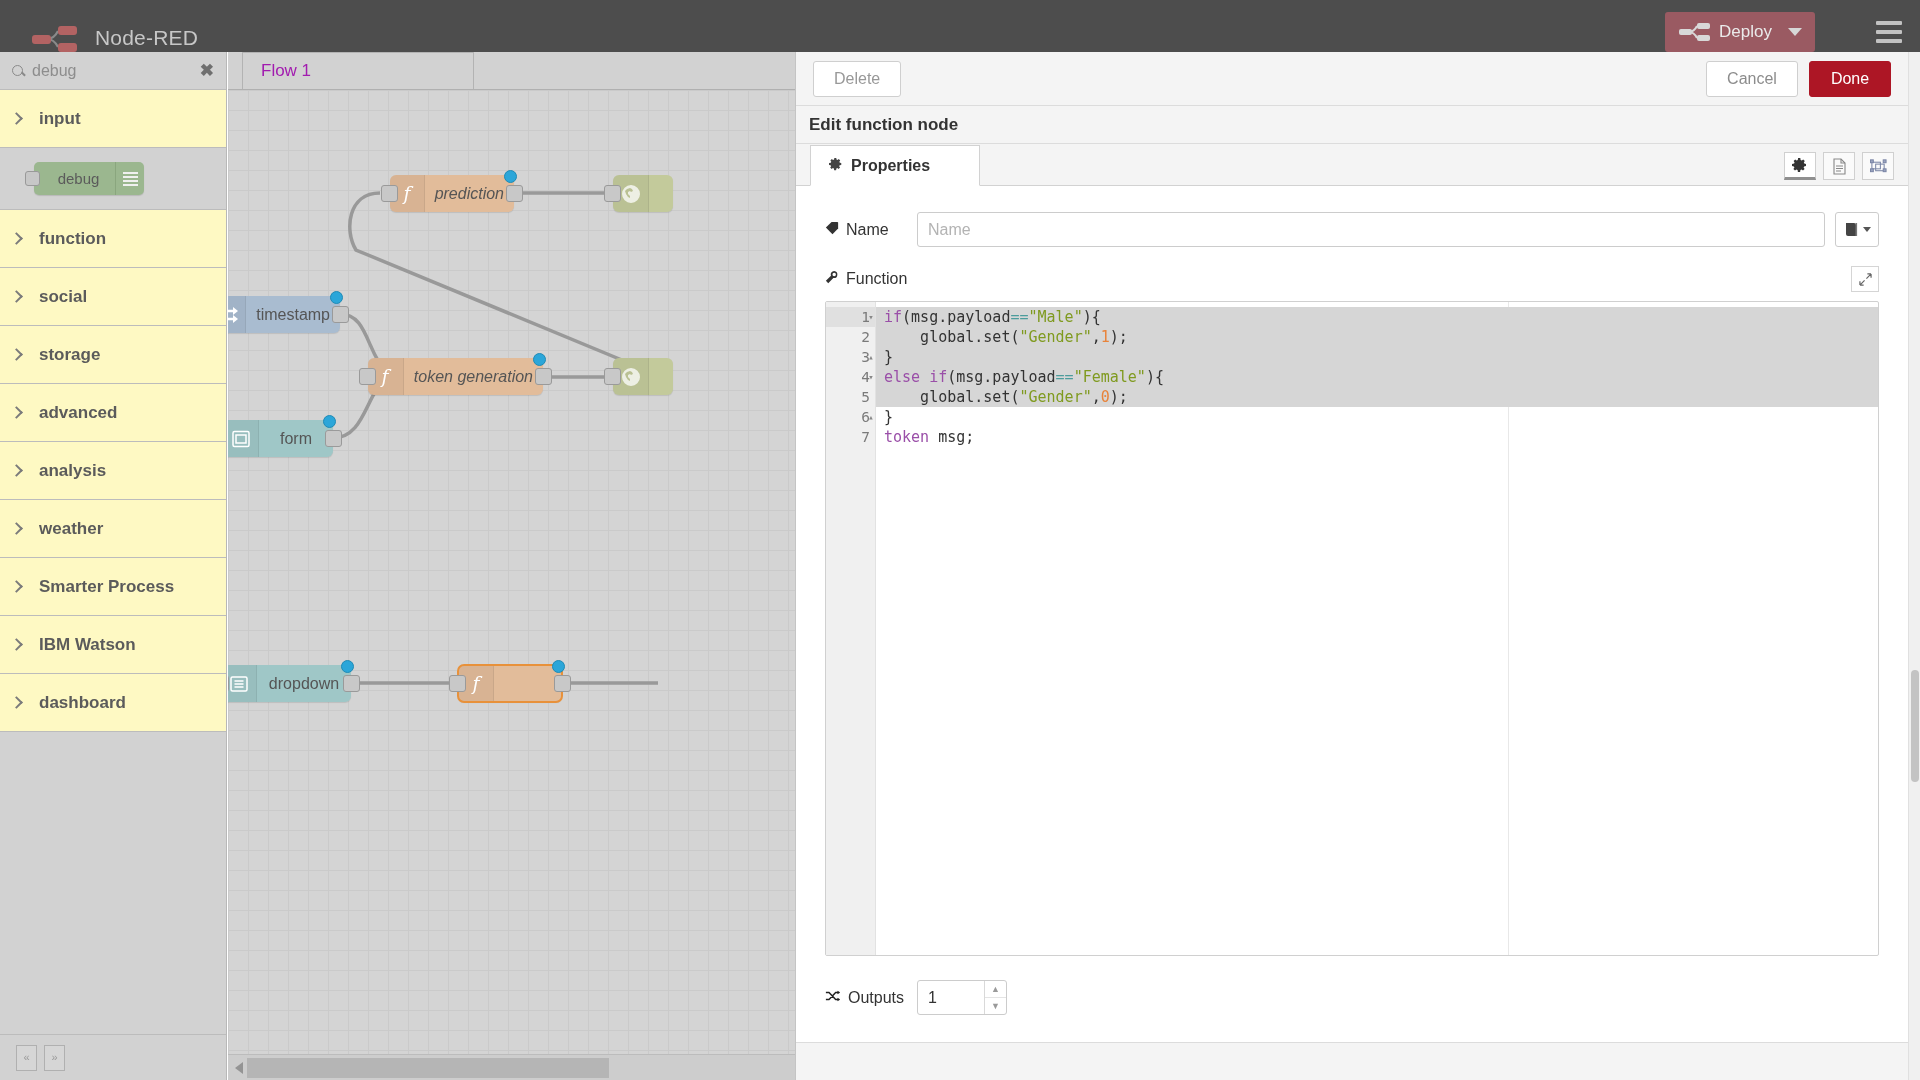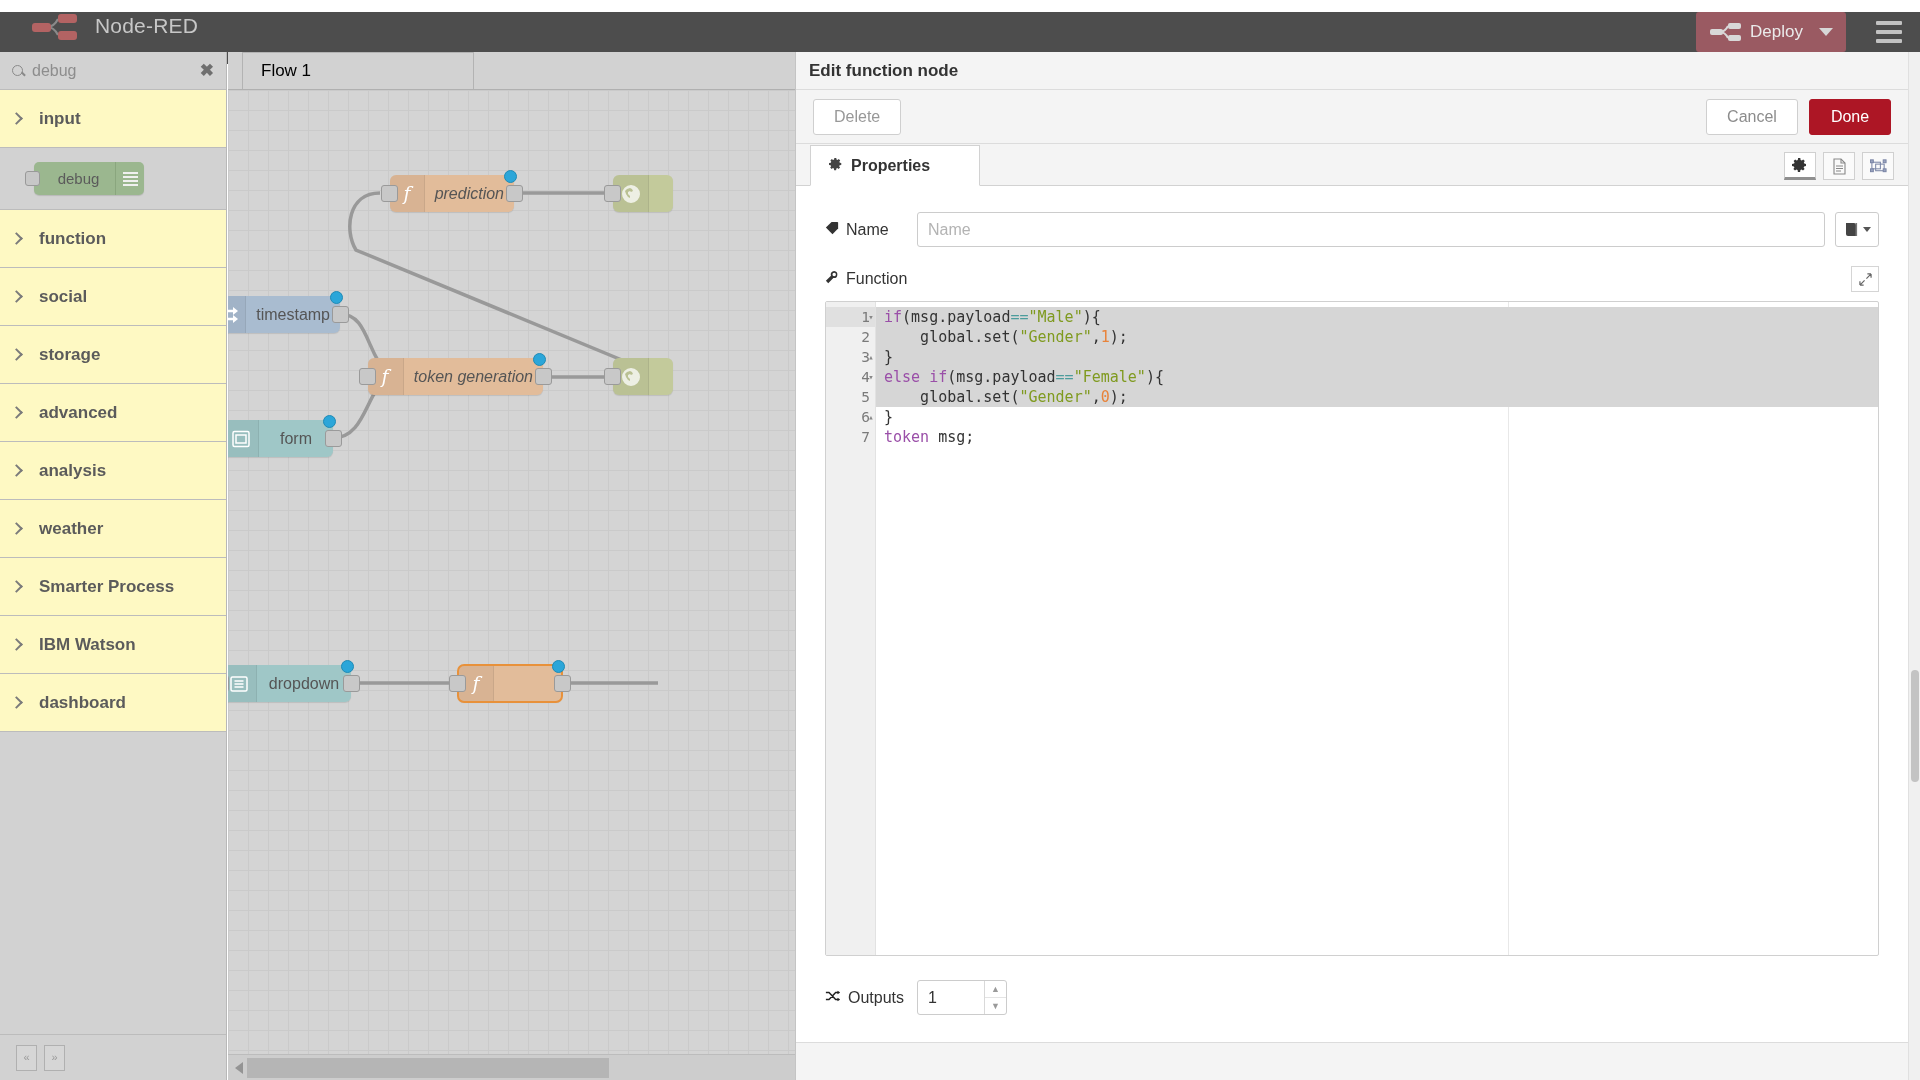--- a/index.html
+++ b/index.html
@@ -5,36 +5,36 @@
   * { box-sizing: border-box; margin: 0; padding: 0; }
   html, body {
     width: 1920px; height: 1080px;
     overflow: hidden;
     font-family: "Liberation Sans", sans-serif;
     background: #fff;
   }
 
   
   #header {
-    position: absolute; top: 12px; left: 0; width: 1920px; height: 52px;
+    position: absolute; top: 0; left: 0; width: 1920px; height: 52px;
     background: #4d4d4d;
-    display: flex; align-items: flex-start;
+    display: flex; align-items: flex-end;
   }
   #brand { display: flex; align-items: center; margin-left: 32px; }
   .nr-logo { width: 46px; height: 28px; position: relative; }
   .nr-logo .nd { position: absolute; background: #b36363; border-radius: 3px; }
   .nr-logo .n1 { width: 19px; height: 9px; left: 0; top: 11px; }
   .nr-logo .n2 { width: 19px; height: 9px; left: 26px; top: 2px; }
   .nr-logo .n3 { width: 19px; height: 9px; left: 26px; top: 19px; }
   .nr-logo svg { position: absolute; left: 0; top: 0; }
   #brand-title {
     color: #c7c7c7; font-size: 21px; margin-left: 17px; letter-spacing: .2px;
   }
   #header-right {
-    margin-left: auto; display: flex; align-items: center; margin-right: 18px;
+    margin-left: auto; display: flex; align-items: center; margin-right: 18px; gap: 31px;
   }
   #deploy-btn {
     display: flex; align-items: center;
     background: #9a5a62; height: 40px; border-radius: 3px;
     padding: 0 13px 0 14px; cursor: pointer;
   }
   #deploy-btn .dp-logo { width: 31px; height: 20px; position: relative; margin-right: 9px; }
   #deploy-btn .dp-logo .dd { position: absolute; background: #d8d8d8; border-radius: 2px; }
   #deploy-btn .dp-logo .d1 { width: 13px; height: 6px; left: 0; top: 7px; }
   #deploy-btn .dp-logo .d2 { width: 13px; height: 6px; left: 18px; top: 1px; }
@@ -119,21 +119,21 @@
     background: #d2d2d2;
   }
   #tabs-bar {
     height: 38px; background: #d2d2d2; display: flex; align-items: flex-end;
     padding-left: 14px; border-bottom: 1px solid #b0b0b0;
   }
   #tab-flow1 {
     width: 232px; height: 37px; background: #d2d2d2;
     border: 1px solid #b3b3b3; border-bottom: none;
     display: flex; align-items: center; padding-left: 18px;
-    font-size: 17px; color: #000000; cursor: pointer;
+    font-size: 17px; color: #a21caf; cursor: pointer;
   }
   #canvas-wrap {
     position: absolute; top: 38px; left: 0; right: 0; bottom: 0; overflow: hidden;
   }
   #canvas {
     position: absolute; top: 0; left: 0; width: 100%; height: 100%;
     background-color: #d4d4d4;
     background-image:
       linear-gradient(to right, #cacaca 1px, transparent 1px),
       linear-gradient(to bottom, #cacaca 1px, transparent 1px);
@@ -508,29 +508,29 @@
         </div>
     </div>
     <div id="hscroll-track">
       <div id="hscroll-left"></div>
       <div id="hscroll-thumb"></div>
     </div>
   </div>
 </div>
 
 <div id="edit-dialog">
-  <div id="dlg-title">Edit function node</div>
-
   <div id="dlg-buttons">
     <div class="btn" id="btn-delete">Delete</div>
     <div class="right">
       <div class="btn" id="btn-cancel">Cancel</div>
       <div class="btn" id="btn-done">Done</div>
     </div>
   </div>
+
+  <div id="dlg-title">Edit function node</div>
 
   <div id="dlg-tabs">
     <div id="tab-properties">
       <span>
         <svg width="14" height="14" viewBox="0 0 16 16" fill="#444">
           <path d="M8 5.2a2.8 2.8 0 100 5.6 2.8 2.8 0 000-5.6zm0 4.3a1.5 1.5 0 110-3 1.5 1.5 0 010 3z"></path>
           <path d="M14 9.1V6.9l-1.7-.3a4.6 4.6 0 00-.5-1.2l1-1.4-1.6-1.6-1.4 1a4.6 4.6 0 00-1.2-.5L8.3 1H6.1l-.3 1.9c-.4.1-.8.3-1.2.5l-1.4-1-1.6 1.6 1 1.4c-.2.4-.4.8-.5 1.2L0 6.9v2.2l1.9.3c.1.4.3.8.5 1.2l-1 1.4 1.6 1.6 1.4-1c.4.2.8.4 1.2.5l.3 1.9h2.2l.3-1.9c.4-.1.8-.3 1.2-.5l1.4 1 1.6-1.6-1-1.4c.2-.4.4-.8.5-1.2l1.9-.3z"></path>
         </svg>
       </span>
       <span>Properties</span>

